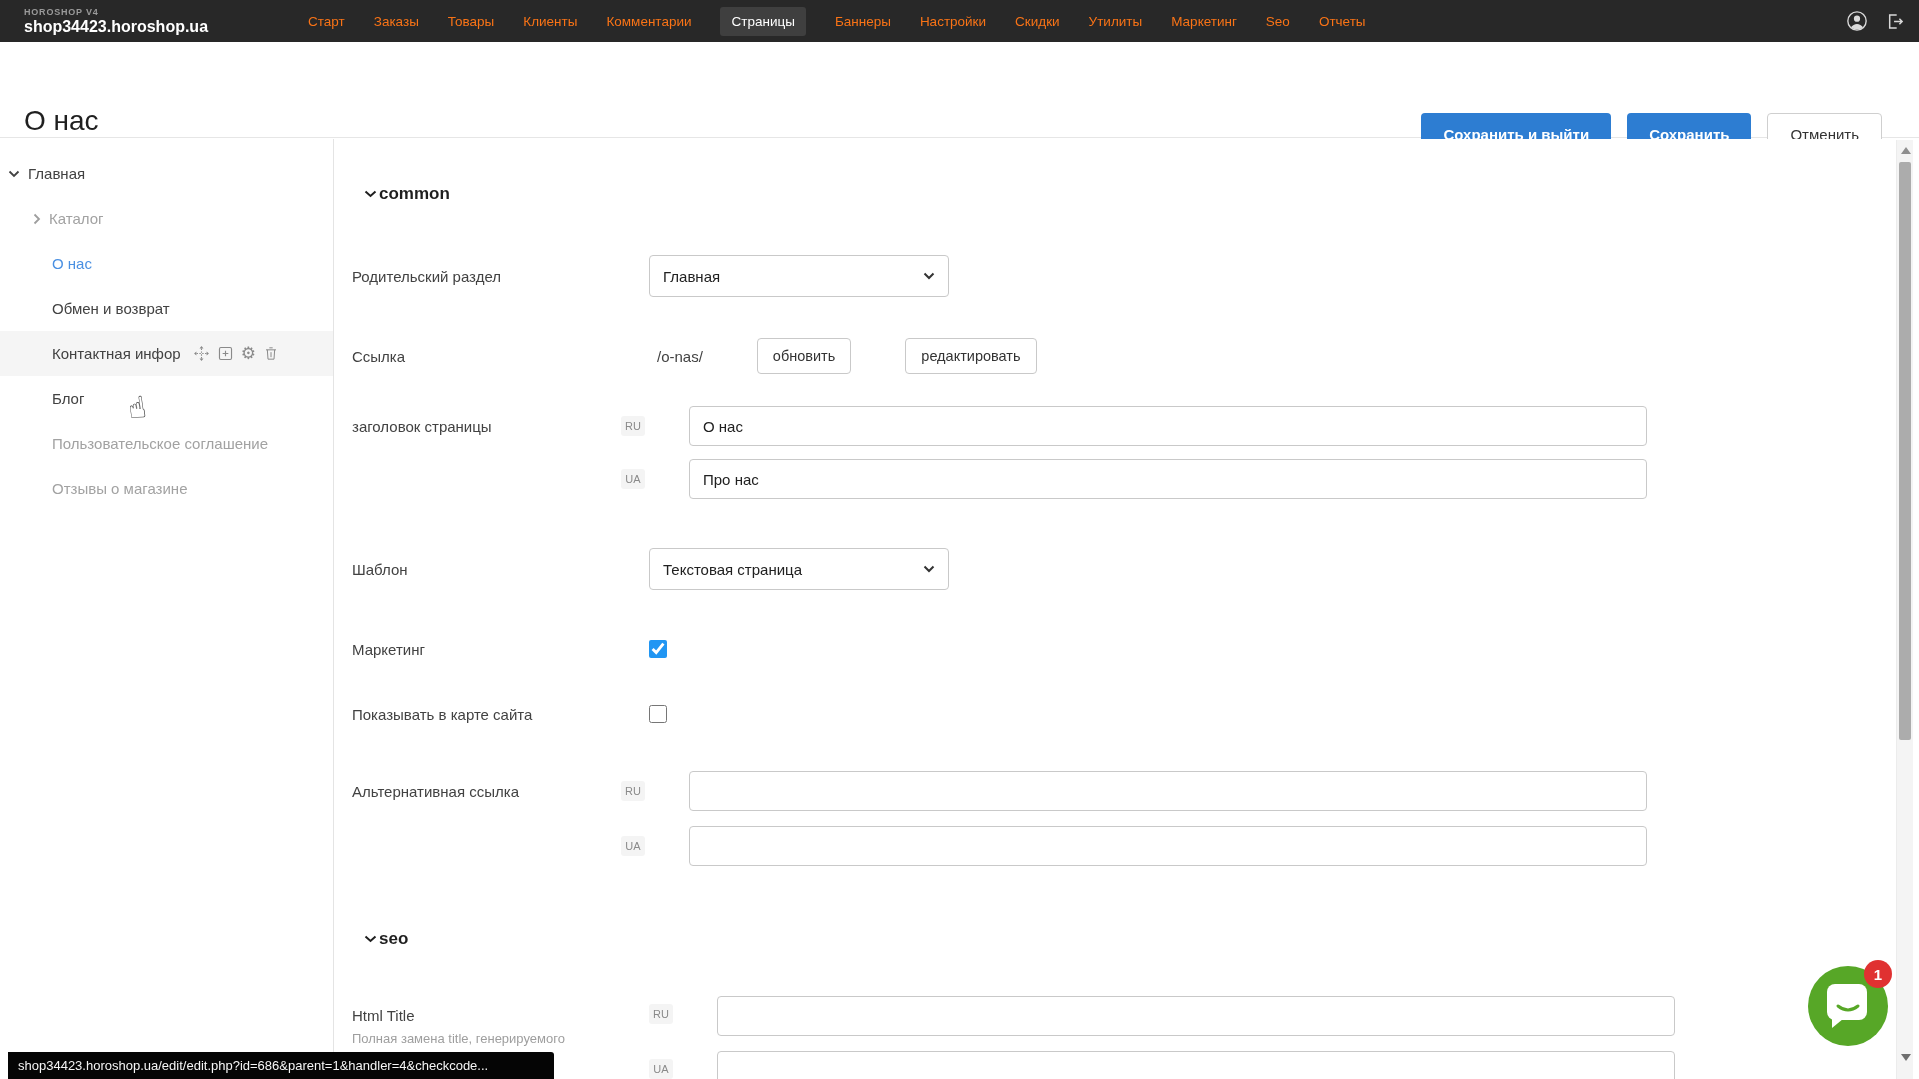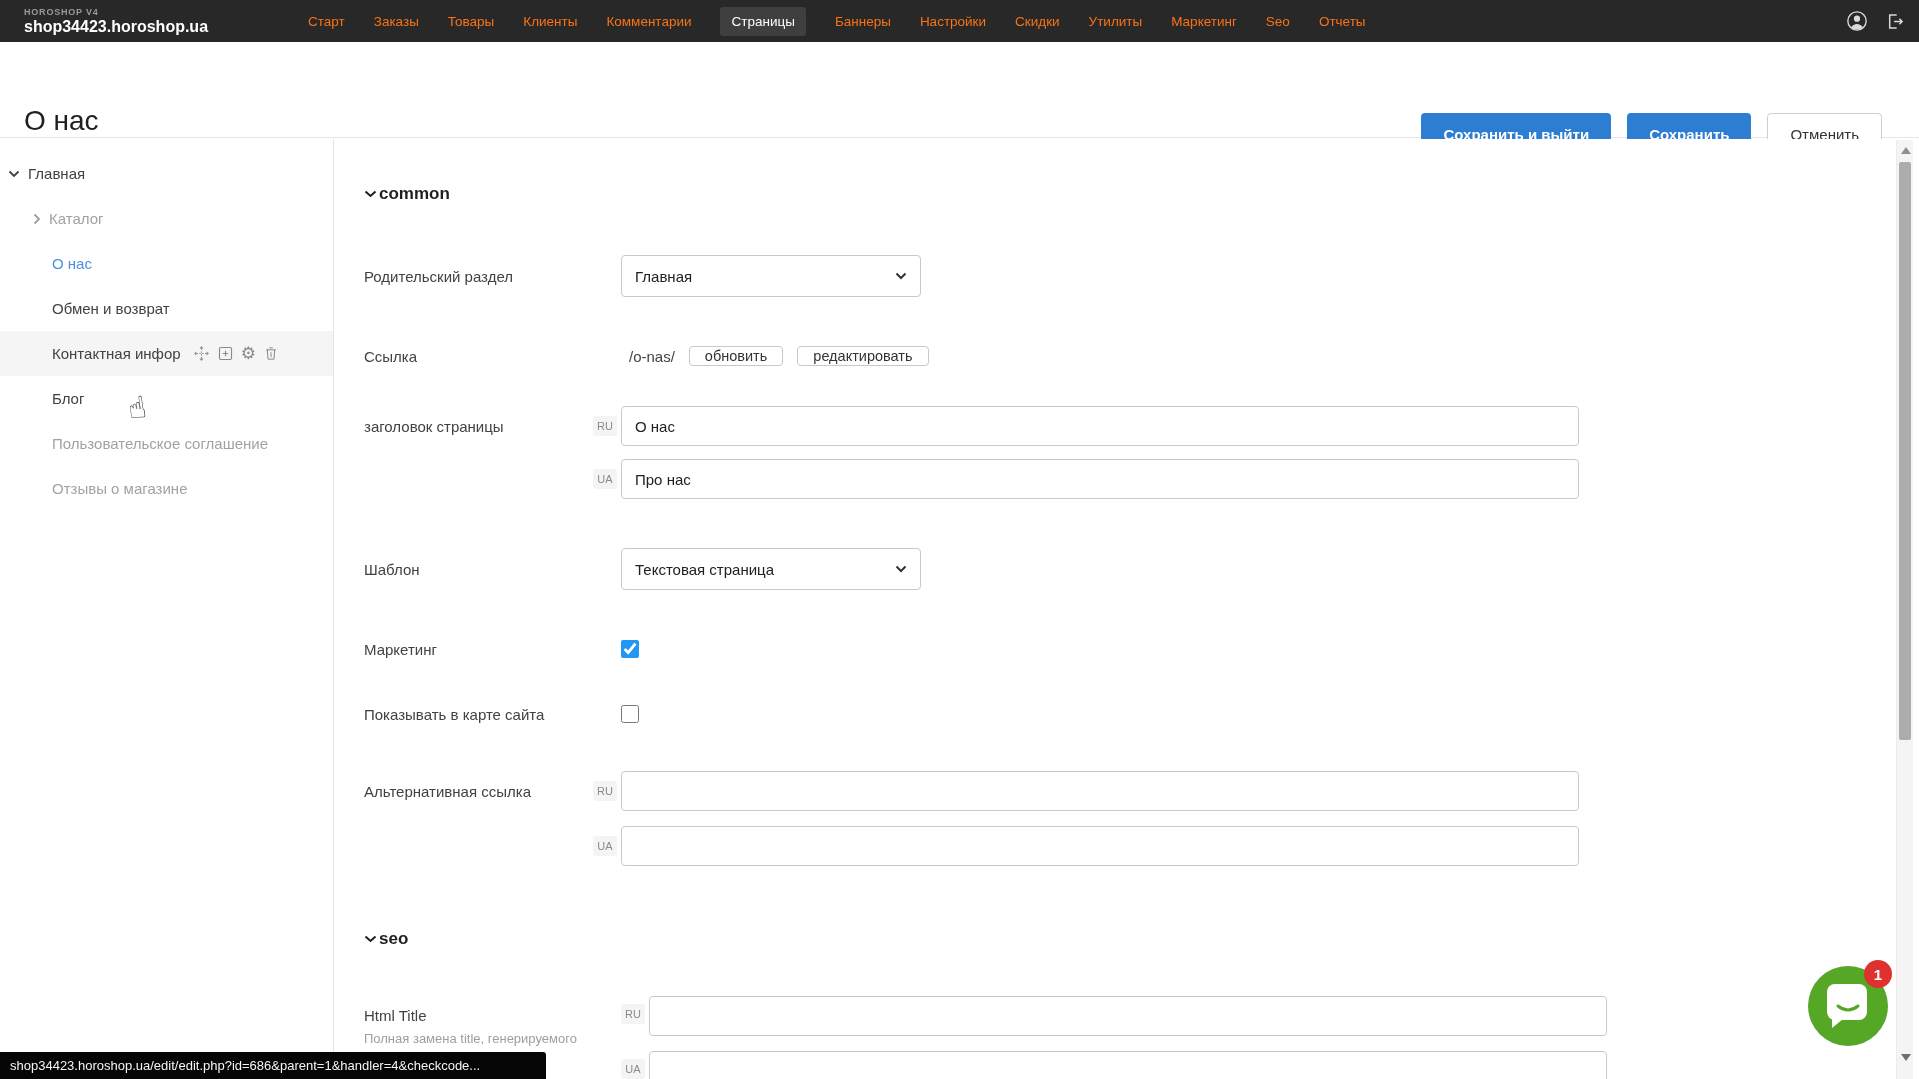--- a/index.html
+++ b/index.html
@@ -41,43 +41,43 @@
   .row-actions { display:flex; align-items:center; gap:7px; margin-left:12px; }
   .row-actions svg, .row-actions .gear { display:block; cursor:pointer; }
   .gear { font-size:17px; color:#8a8a8a; line-height:1; font-family:"DejaVu Sans", sans-serif; }
   .cursor-hand { position:absolute; left:128px; top:390px; font-size:30px; color:#3c3c3c;
     font-family:"DejaVu Sans", sans-serif; transform:rotate(-8deg); pointer-events:none; z-index:5;
     text-shadow:0 0 2px #fff; }
   
   .main { position:absolute; left:335px; top:139px; right:0; bottom:0; overflow:hidden; background:#fff; }
   .sect-head { position:absolute; left:29px; display:flex; align-items:center; gap:2px; cursor:pointer; }
   .sect-head .stitle { font-size:17px; font-weight:bold; color:#1f1f1f; }
-  .frow { position:absolute; left:29px; right:0; display:flex; align-items:center; }
+  .frow { position:absolute; left:17px; right:0; display:flex; align-items:center;gap:40px; }
   .flabel { width:257px; flex:none; font-size:15px; color:#424242; }
   .flabel.narrow { width:229px; }
   .lang { flex:none; width:24px; margin-right:4px; font-size:11px; color:#8a8a8a;
     background:#f4f4f4; border-radius:3px; text-align:center; padding:4px 0; }
   .tinput { width:958px; height:40px; border:1px solid #c9c9c9; border-radius:4px;
     font-size:15px; color:#212121; padding:0 13px; font-family:inherit; outline:none; background:#fff; }
   .selectbox { width:300px; height:42px; border:1px solid #c9c9c9; border-radius:4px;
     display:flex; align-items:center; padding:0 13px; font-size:15px; color:#212121;
     cursor:pointer; background:#fff; }
   .selectbox .selval { flex:1; }
   .linkpath { font-size:15px; color:#424242; margin-left:8px; margin-right:14px; }
-  .minibtn { height:20px; border:1px solid #c9c9c9; border-radius:4px; background:#fff;
+  .minibtn { height:36px; border:1px solid #c9c9c9; border-radius:4px; background:#fff;
     font-size:14.5px; color:#333; padding:0 15px; margin-right:14px; cursor:pointer; font-family:inherit; }
   .cb { width:18px; height:18px; accent-color:#2196f3; cursor:pointer; }
   .hintwrap { width:257px; flex:none; }
   .hintwrap .flabel { width:auto; }
   .fhint { font-size:13px; color:#9e9e9e; margin-top:6px; white-space:nowrap; }
   .toprow { align-items:flex-start; }
   .toprow .flabel, .toprow .hintwrap { padding-top:11px; }
   .toprow .lang { margin-top:8px; }
   
-  .statusbar { position:absolute; left:0; bottom:0; height:27px; width:546px; background:#050505;
+  .statusbar { position:absolute; left:8px; bottom:0; height:27px; width:546px; background:#050505;
     color:#f5f5f5; font-size:13px; line-height:27px; padding:0 10px; border-radius:0 3px 0 0; z-index:8; }
   
   .chat { position:absolute; left:1808px; top:966px; width:80px; height:80px; border-radius:50%;
     background:#57a727; cursor:pointer; z-index:7; }
   .chat svg { position:absolute; left:17px; top:16px; }
   .chat-badge { position:absolute; left:56px; top:-6px; width:28px; height:28px; border-radius:50%;
     background:#e03131; color:#fff; font-size:15px; font-weight:bold; display:flex;
     align-items:center; justify-content:center; }
   
   .sbar { position:absolute; left:1896px; top:140px; width:17px; bottom:0; background:#f4f4f4;

